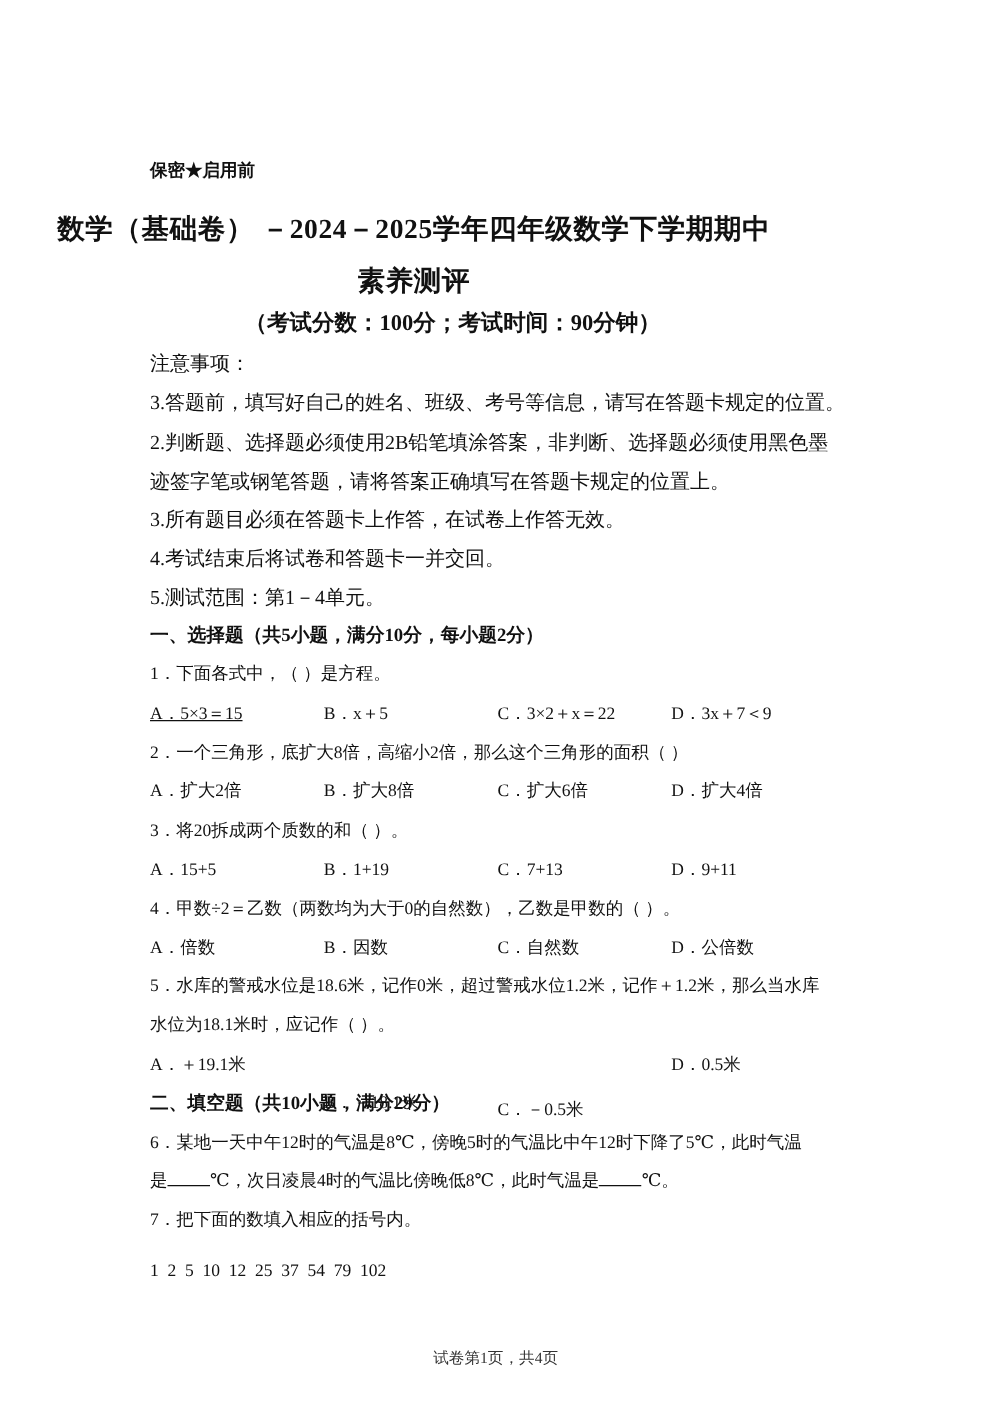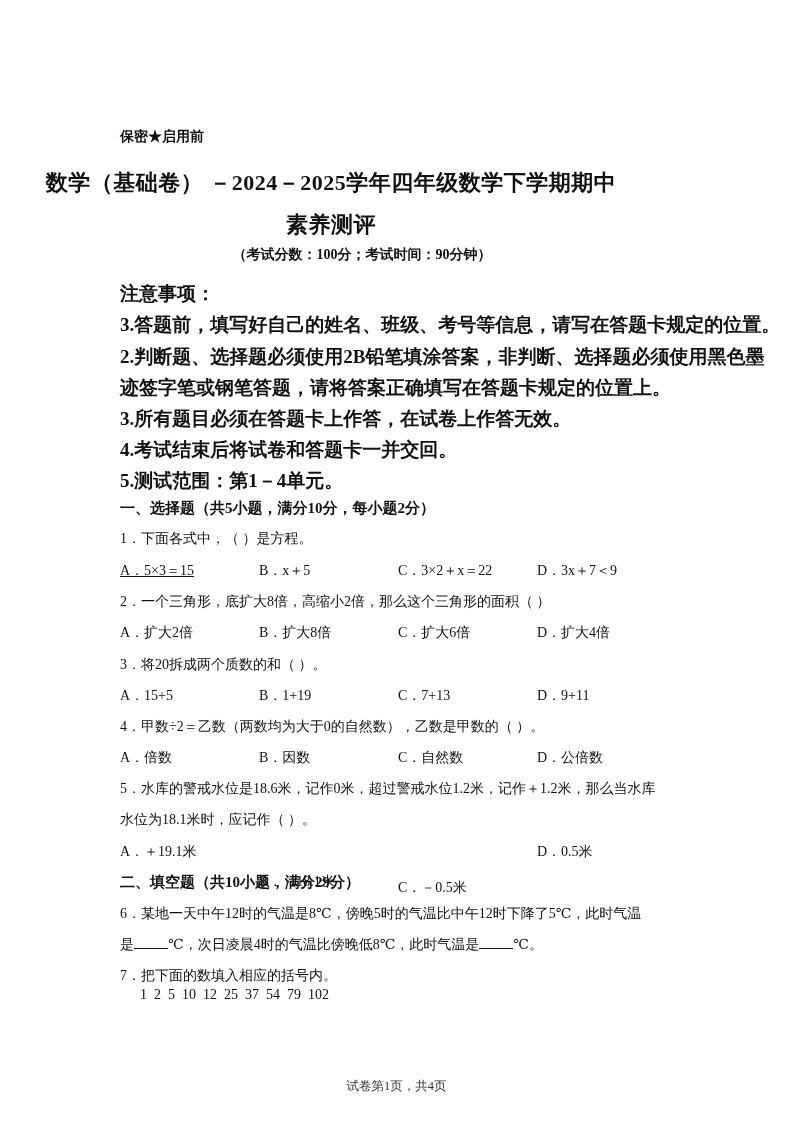--- a/index.html
+++ b/index.html
@@ -3,22 +3,22 @@
 <meta charset="utf-8">
 <style>
   html, body { margin: 0; padding: 0; background: #ffffff; }
   body { width: 793px; height: 1122px; position: relative; overflow: hidden;
          font-family: "Liberation Serif", "DejaVu Serif", serif; color: #111; }
   .abs { position: absolute; white-space: nowrap; }
   .secret { left: 120px; top: 128px; font-size: 14px; font-weight: bold; }
   .title { left: 0; width: 662px; text-align: center; font-size: 22px; font-weight: bold; letter-spacing: 0.5px; }
   .t1 { top: 168px; }
   .t2 { top: 210px; }
-  .info { left: 0; width: 724px; text-align: center; top: 246px; font-size: 14px; font-weight: bold; }
-  .note { left: 120px; font-size: 19px; font-weight: bold; }
+  .info { left: 0; width: 724px; text-align: center; top: 246px; font-size: 18px; font-weight: bold; }
+  .note { left: 120px; font-size: 16px; font-weight: normal; }
   .sec { left: 120px; font-size: 15px; font-weight: bold; }
   .q { left: 120px; font-size: 14px; }
   .opt { font-size: 14px; }
   .blank { display: inline-block; width: 34px; border-bottom: 1px solid #111; height: 12px; vertical-align: baseline; }
   .footer { left: 0; width: 793px; text-align: center; top: 1078px; font-size: 12.5px; color: #333; }
 </style>
 </head>
 <body>
 
 <div class="abs secret">保密★启用前</div>
@@ -68,15 +68,15 @@
 <div class="abs opt" style="top:843px; left:537px;">D．0.5米</div>
 
 <div class="abs sec" style="top:873px;">二、填空题（共10小题，满分29分）</div>
 
 <div class="abs q" style="top:905px;">6．某地一天中午12时的气温是8℃，傍晚5时的气温比中午12时下降了5℃，此时气温</div>
 <div class="abs q" style="top:936px;">
   <span>是</span><span class="blank"></span><span>℃，次日凌晨4时的气温比傍晚低8℃，此时气温是</span><span class="blank"></span><span>℃。</span>
 </div>
 
 <div class="abs q" style="top:967px;">7．把下面的数填入相应的括号内。</div>
-<div class="abs q" style="top:987px; white-space: pre; margin-left: 20px;">1  2  5  10  12  25  37  54  79  102</div>
+<div class="abs q" style="top:1010px; white-space: pre;">1  2  5  10  12  25  37  54  79  102</div>
 
 <div class="abs footer">试卷第1页，共4页</div>
 
 </body></html>

